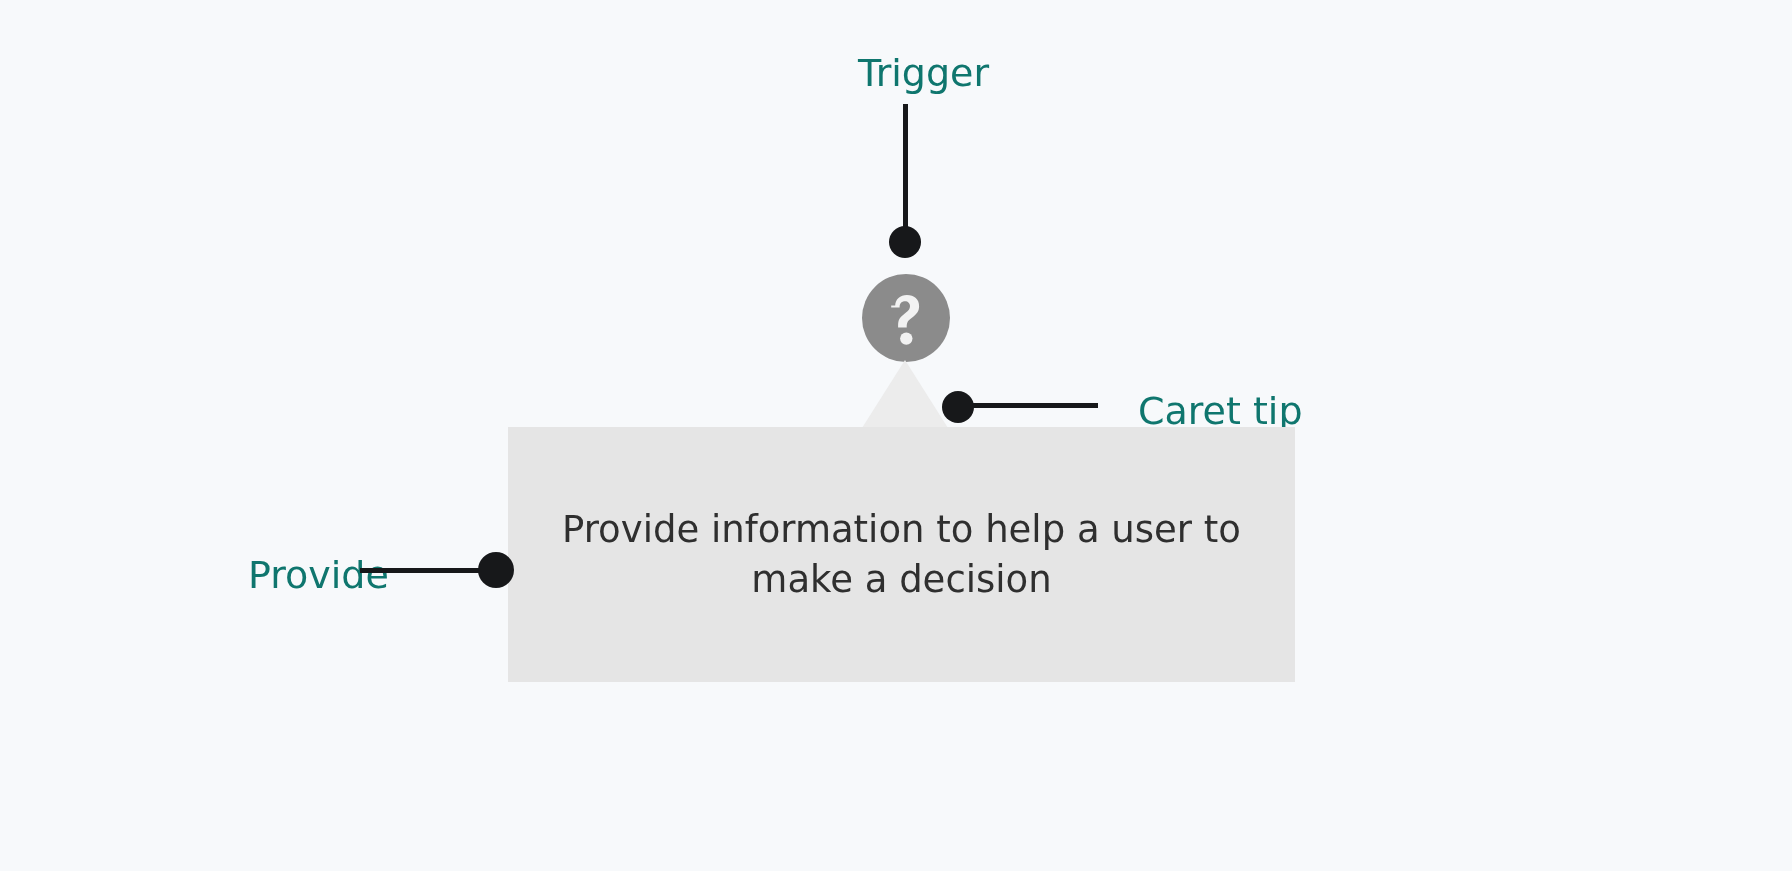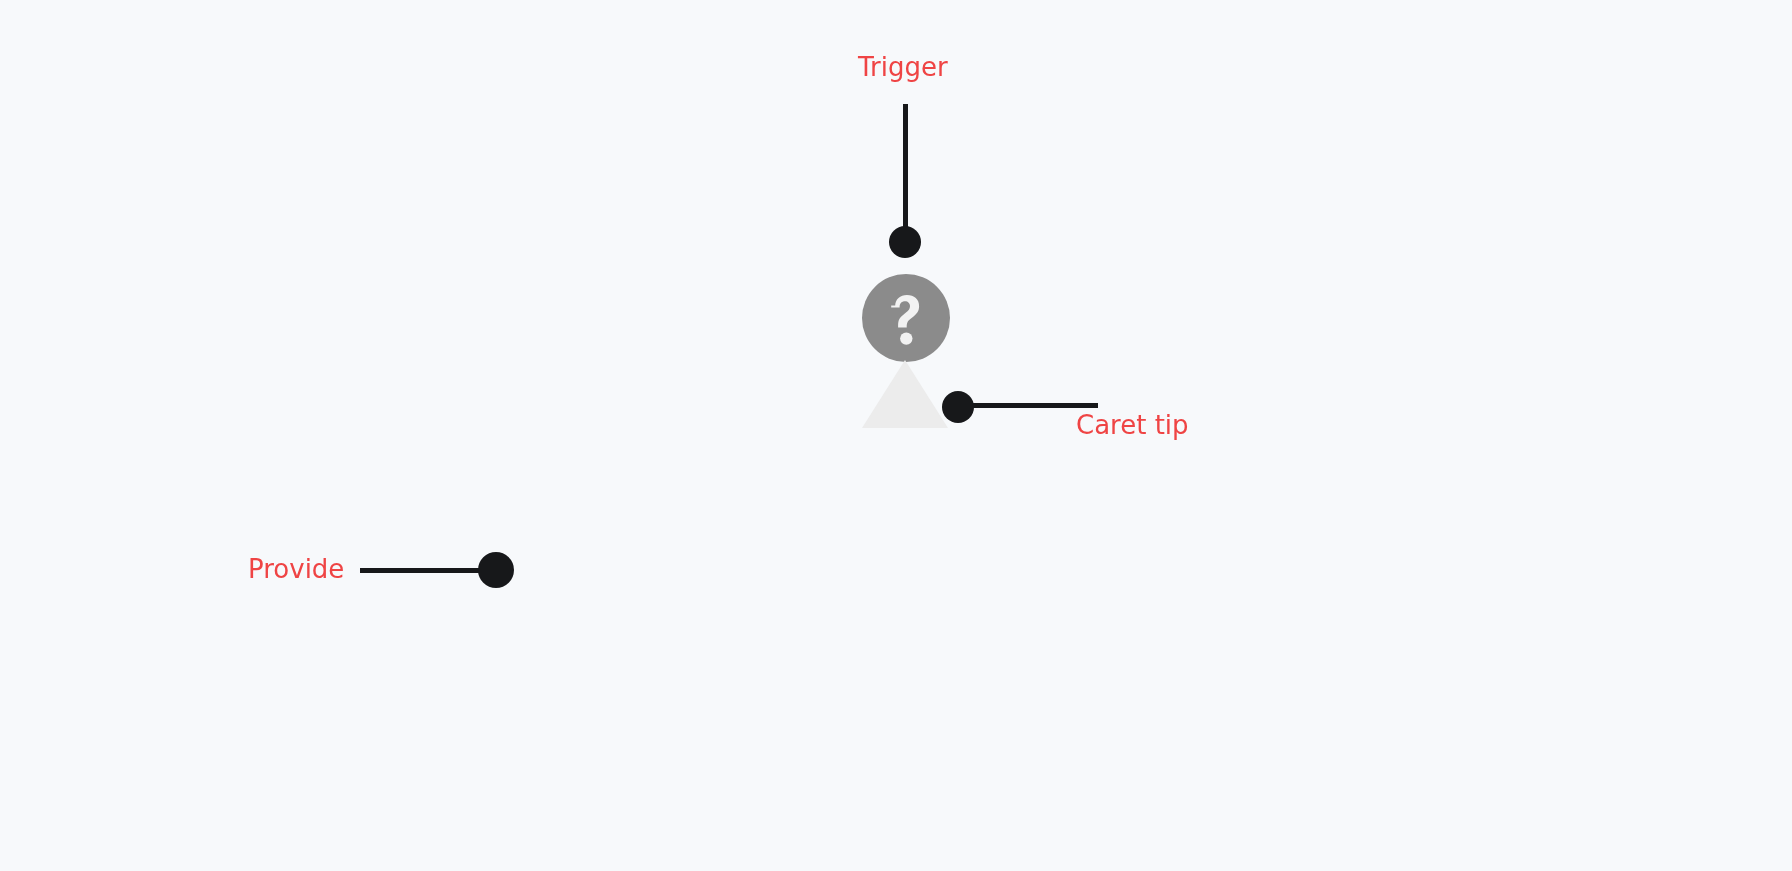--- a/index.html
+++ b/index.html
@@ -17,22 +17,22 @@
 
   #canvas {
     position: relative;
     width: 1792px;
     height: 871px;
   }
 
   
   .anno-label {
     position: absolute;
-    color: #ef4444;
-    font-size: 26px;
+    color: #0f766e;
+    font-size: 38px;
     line-height: 1;
     white-space: nowrap;
   }
   .anno-line-v {
     position: absolute;
     background: #17181a;
   }
   .anno-line-h {
     position: absolute;
     background: #17181a;
@@ -96,23 +96,22 @@
     width: 32px;
     height: 32px;
   }
   #caret-line {
     left: 968px;
     top: 403px;
     width: 130px;
     height: 5px;
   }
   #caret-label {
-    left: 1076px;
+    left: 1138px;
     top: 392px;
-    margin-top: 20px;
   }
 
   
   #tooltip-box {
     position: absolute;
     left: 508px;
     top: 427px;
     width: 787px;
     height: 255px;
     background: #e5e5e5;
@@ -173,20 +172,23 @@
   </div>
 
   <div id="tooltip-caret"></div>
 
   <div class="anno-dot" id="caret-dot"></div>
 
   <div class="anno-line-h" id="caret-line"></div>
 
   <div class="anno-label" id="caret-label">Caret tip</div>
 
+  <div id="tooltip-box">
+    <div id="tooltip-text">Provide information to help a user to make a decision</div>
+  </div>
 
   <div class="anno-label" id="tooltip-label">Provide</div>
 
   <div class="anno-line-h" id="tooltip-line"></div>
 
   <div class="anno-dot" id="tooltip-dot"></div>
 
 </div>
 
 </body></html>

